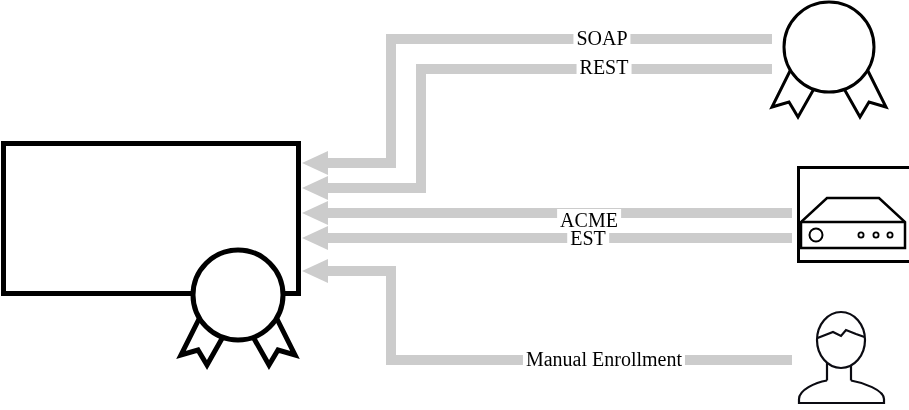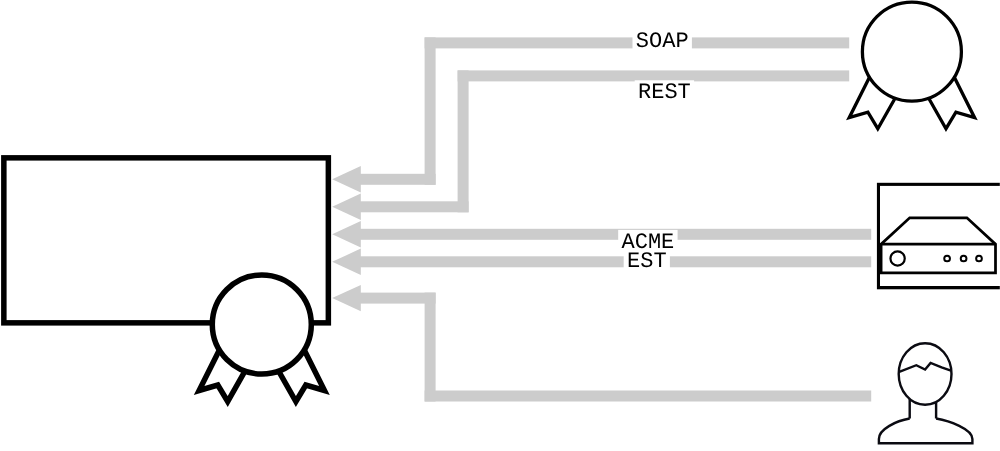--- a/index.html
+++ b/index.html
@@ -1,18 +1,18 @@
 <!DOCTYPE html>
 <html style="--connector: #cccccc; --outline: #000000; --label_bg: #ffffff; --label_text: #000000; --canvas_bg: #ffffff;"><head>
 <meta charset="utf-8">
 <style>
   html,body{margin:0;padding:0;background:#fff;}
   .stage{
     position:relative;width:909px;height:410px;background:var(--canvas_bg,#fff);
-    overflow:hidden;font-family:Liberation Mono, monospace;border-radius:26px;
+    overflow:hidden;font-family:Liberation Serif, serif;border-radius:26px;
   }
   .seg{position:absolute;background:var(--connector,#ccc);}
   .arrowhead{
     position:absolute;width:0;height:0;border-style:solid;
     border-color:transparent;border-right-color:var(--connector,#ccc);
     border-width:12px 26px 12px 0;
   }
   .ca-box{
     position:absolute;left:1px;top:141px;width:290px;height:145px;
     border:5px solid var(--outline,#000);background:var(--canvas_bg,#fff);
@@ -47,23 +47,24 @@
 
   <div class="seg" style="left:326px;top:233px;width:466px;height:10px;"></div>
   <div class="arrowhead" style="left:302px;top:226px;"></div>
 
   <div class="seg" style="left:326px;top:266px;width:70px;height:10px;"></div>
   <div class="seg" style="left:386px;top:266px;width:10px;height:99px;"></div>
   <div class="seg" style="left:386px;top:355px;width:406px;height:10px;"></div>
   <div class="arrowhead" style="left:302px;top:259px;"></div>
 
   <div class="lbl" style="left:602px;top:27px;">SOAP</div>
-  <div class="lbl" style="left:604px;top:56px;margin-top:17px;">REST</div>
+  <div class="lbl" style="left:604px;top:56px;">REST</div>
   <div class="lbl" style="left:589px;top:209px;">ACME</div>
   <div class="lbl" style="left:588px;top:227px;">EST</div>
+  <div class="lbl" style="left:604px;top:348px;">Manual Enrollment</div>
 
   <svg style="left:163px;top:220px;" width="150" height="150" viewBox="-75 -75 150 150">
     <g fill="#fff" stroke="#000" stroke-width="5" stroke-linejoin="miter">
       <path d="M -38 22 L -57 60 L -40 55 L -31 70 L -14 40 Z"></path>
       <path d="M 38 22 L 57 60 L 40 55 L 31 70 L 14 40 Z"></path>
       <circle cx="0" cy="0" r="45"></circle>
     </g>
   </svg>
 
   <svg style="left:754px;top:-28px;" width="150" height="150" viewBox="-75 -75 150 150">

